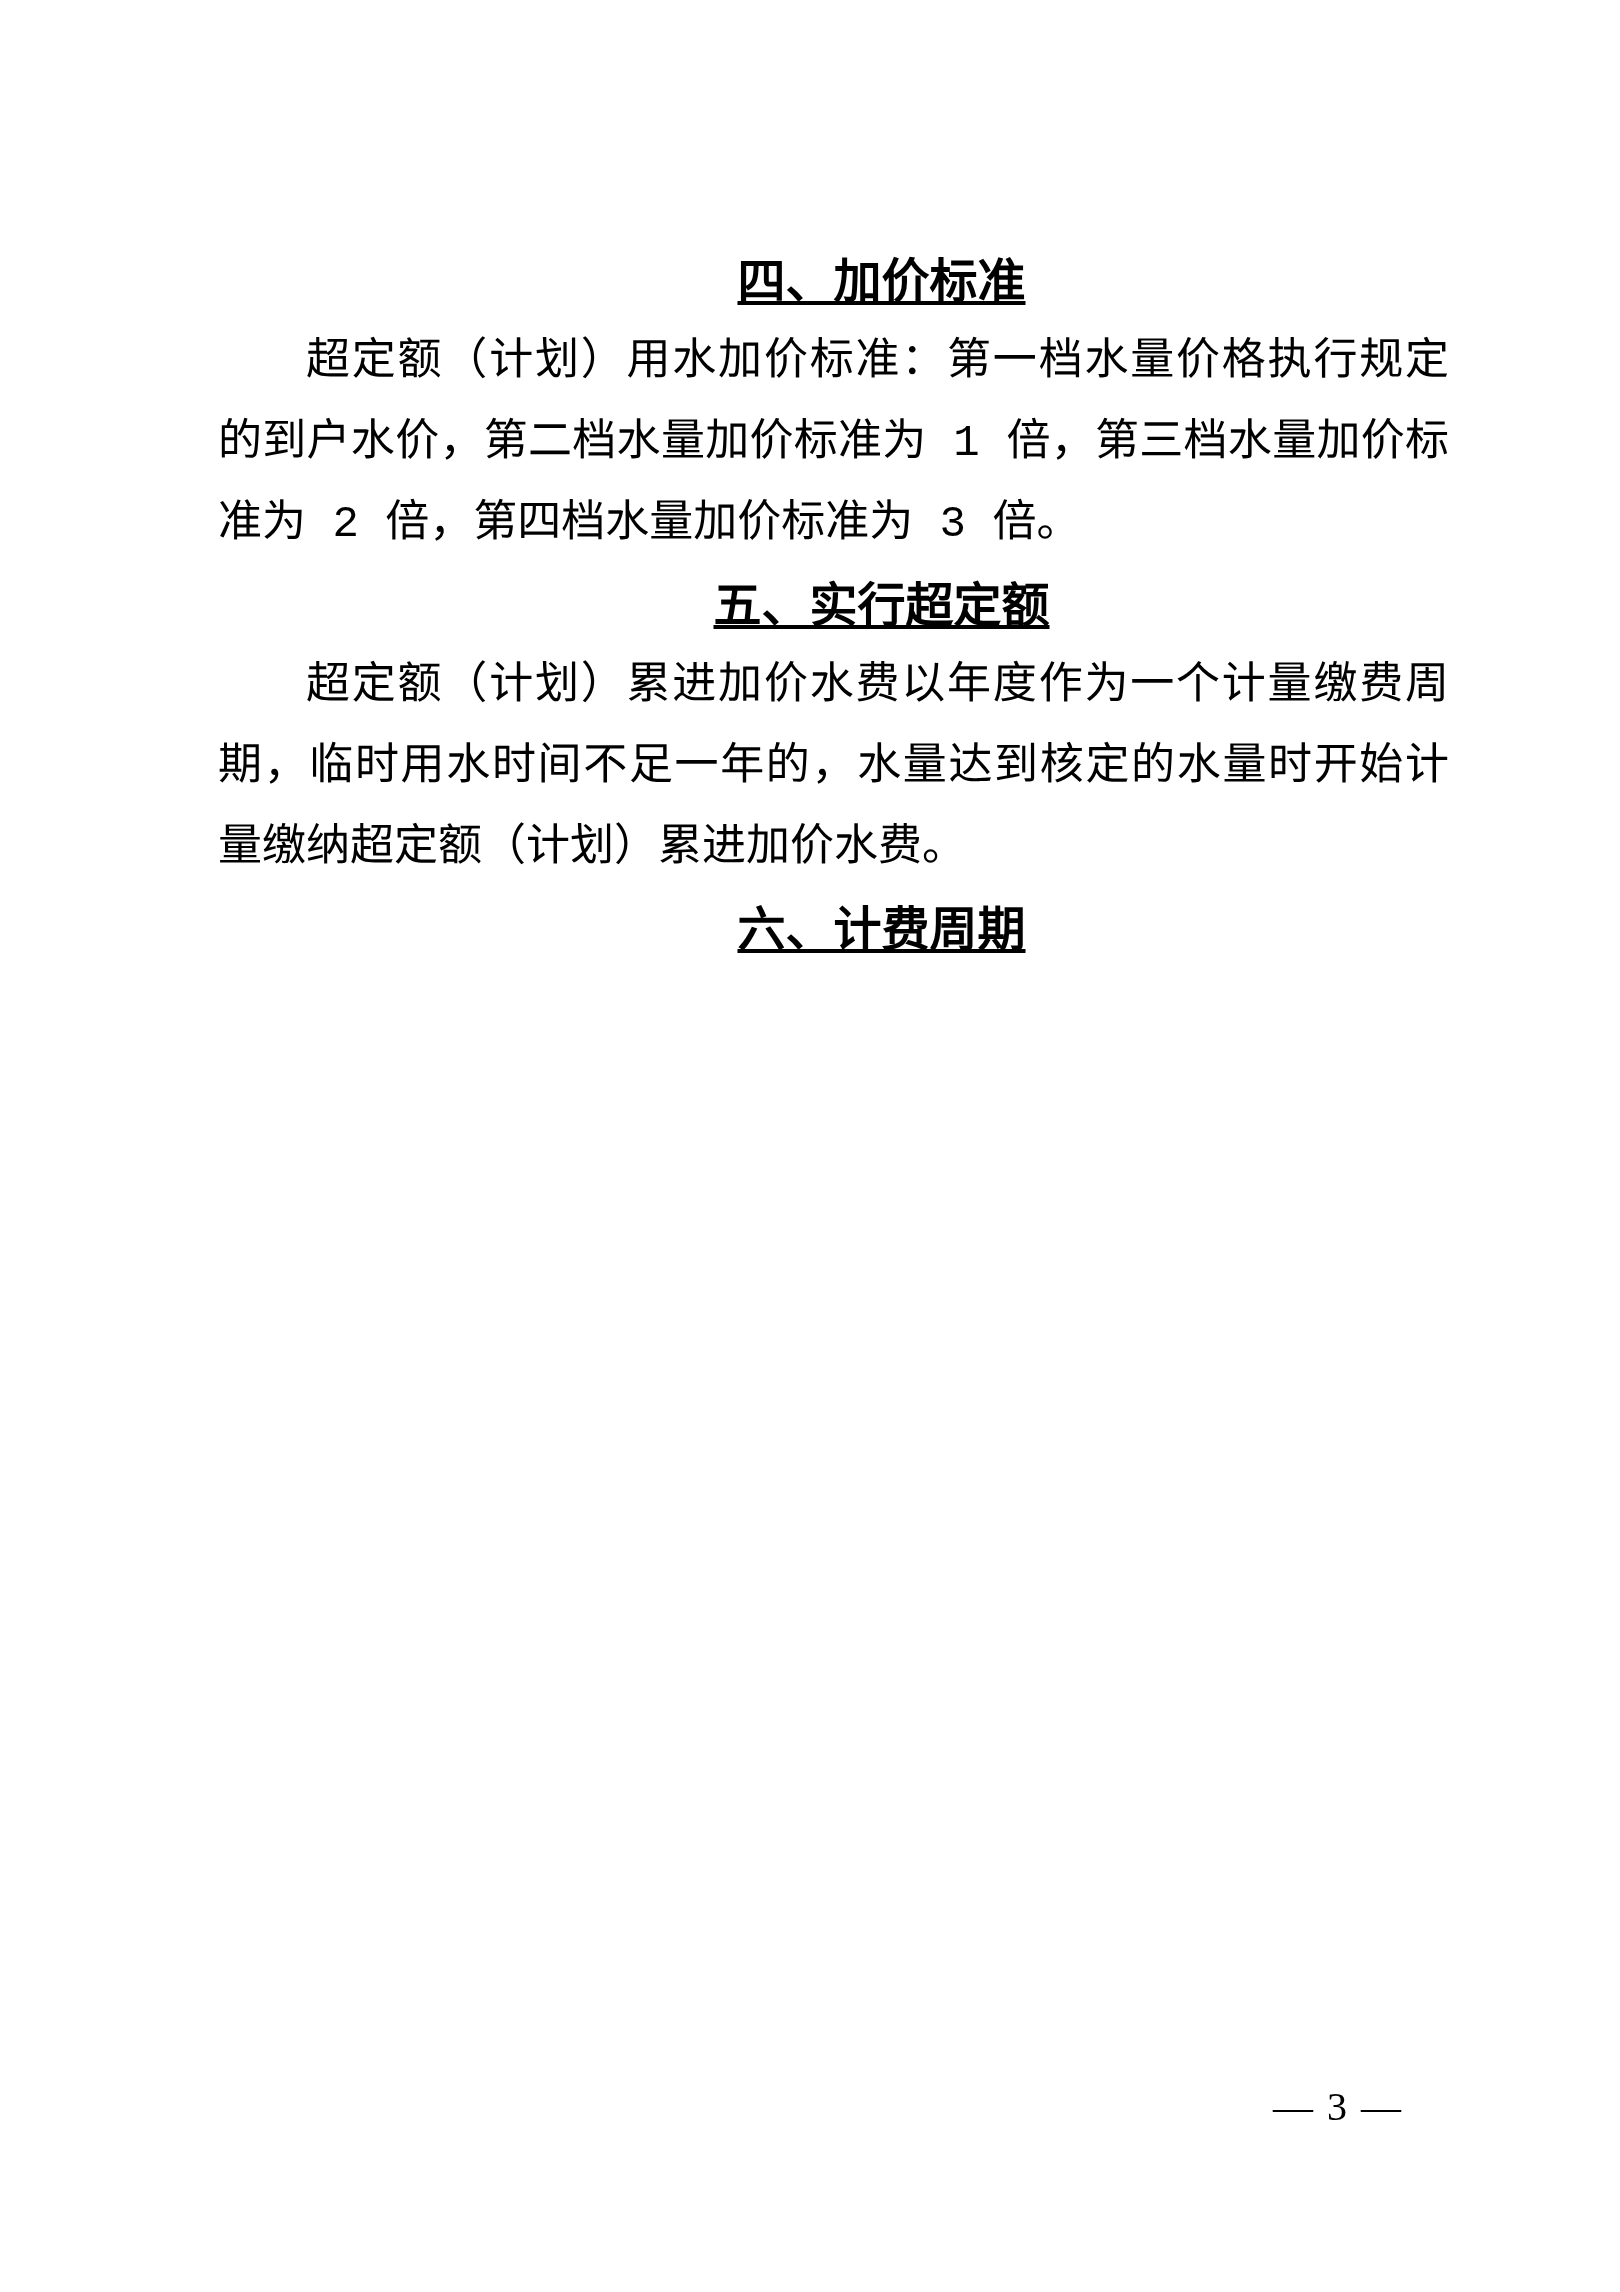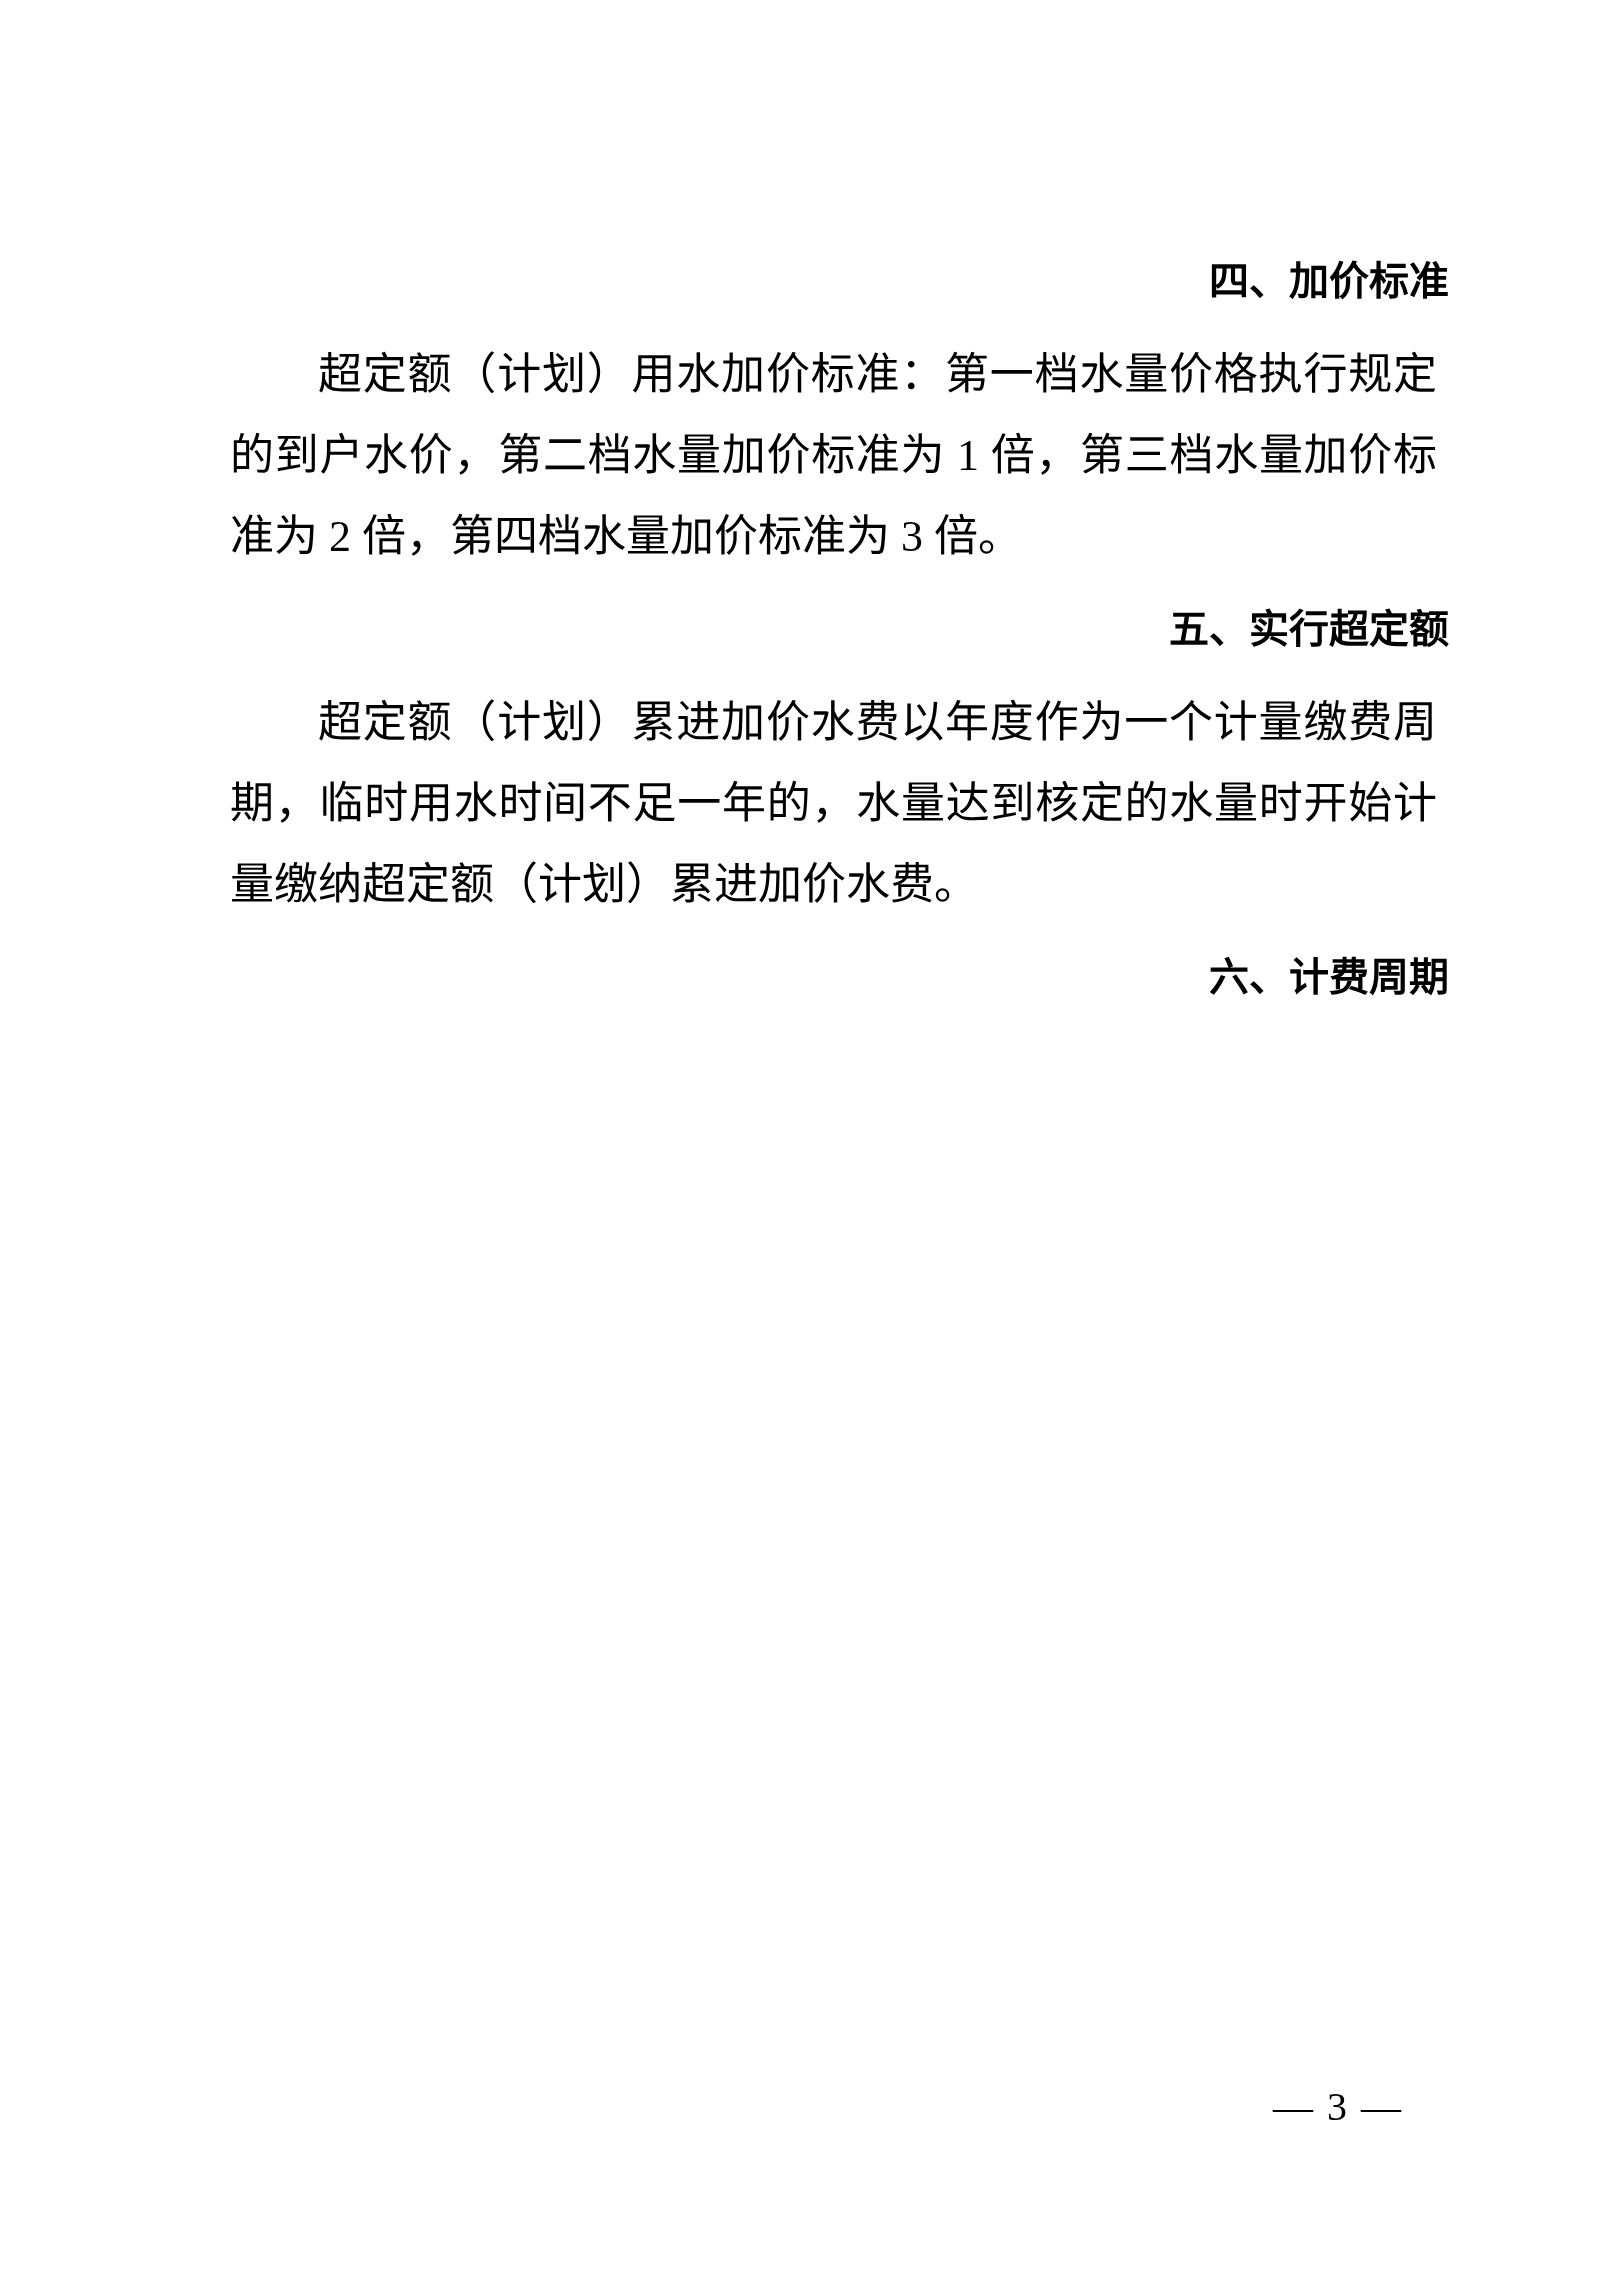--- a/index.html
+++ b/index.html
@@ -25,29 +25,31 @@
     line-height: 81px;
     text-align: justify;
     text-justify: inter-character;
     color: #000000;
   }
   .content h2 {
     margin: 0;
     padding: 0;
     font-family: "Liberation Sans", sans-serif;
     font-weight: bold;
-    font-size: 40px;
+    font-size: 48px;
     line-height: 81px;
     text-indent: 2em;
-    text-align: right;
+    text-align: center;
+    text-decoration: underline;
   }
   .content p {
-    margin: 12px;
+    margin: 0;
     padding: 0;
     text-indent: 2em;
+    font-family: Liberation Mono, monospace;
   }
   .footer {
     position: absolute;
     top: 2070px;
     right: 217px;
     font-family: "Liberation Serif", serif;
     font-size: 40px;
     line-height: 74px;
     color: #000000;
     letter-spacing: 2px;

